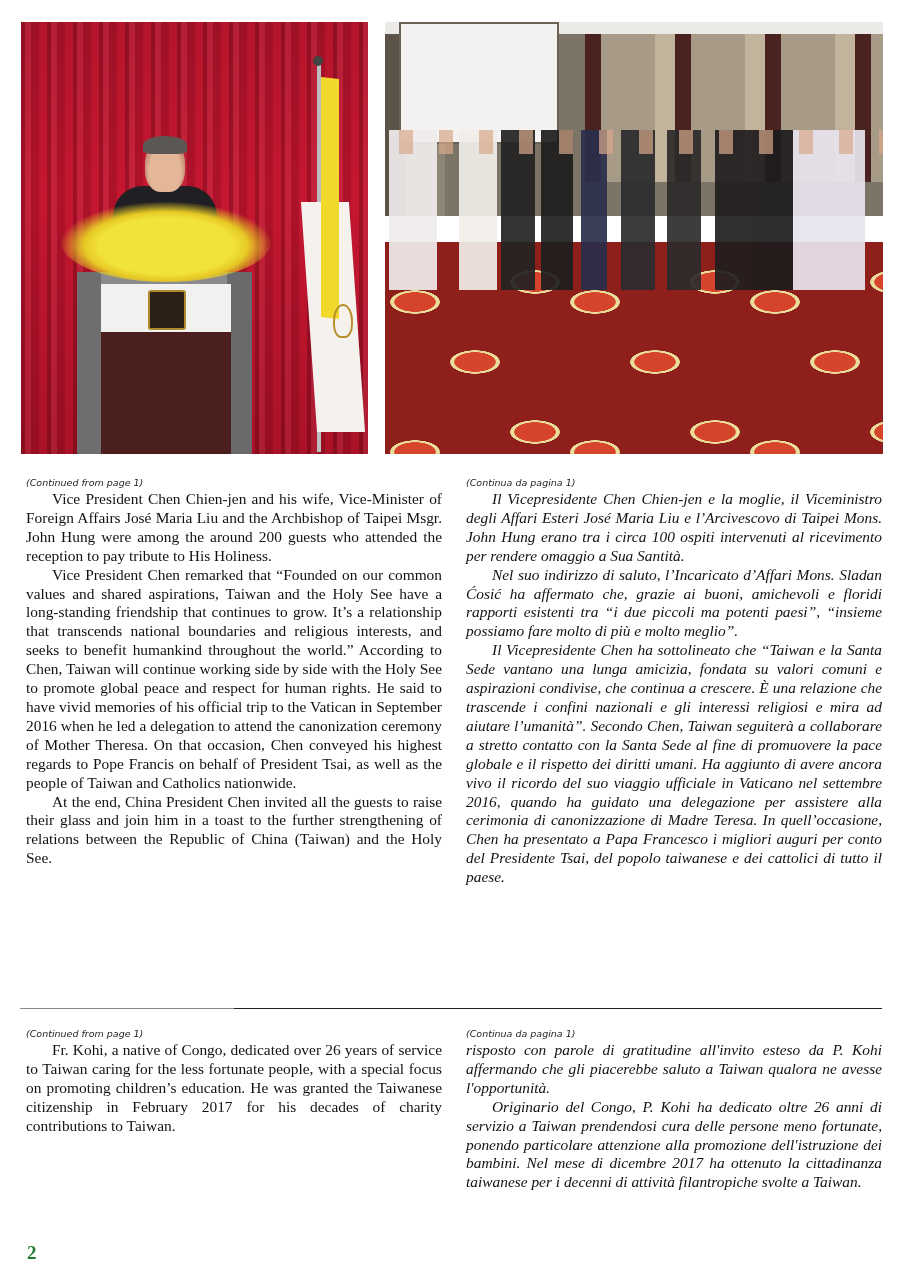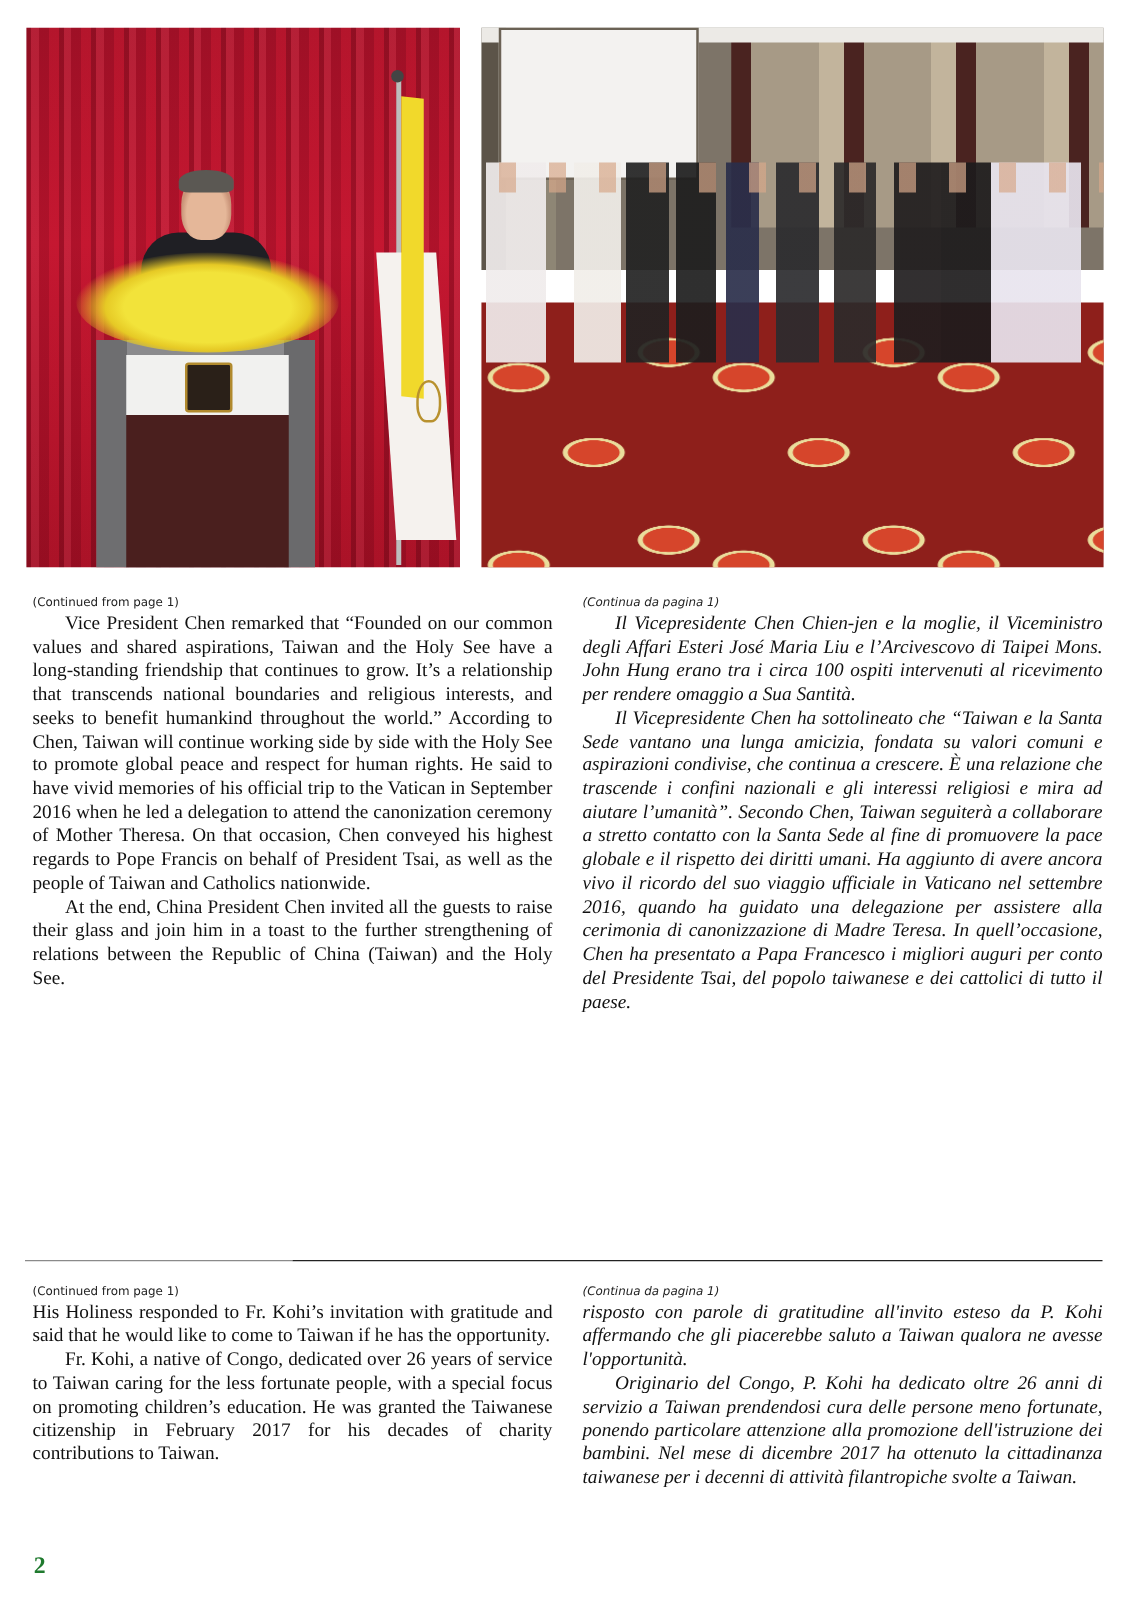--- a/index.html
+++ b/index.html
@@ -48,21 +48,21 @@
     background:
       linear-gradient(90deg, transparent 0 4px, #f0ecec 4px 52px, transparent 52px 74px, #f1eee9 74px 112px, transparent 112px 116px, #222 116px 150px, transparent 150px 156px, #1d1d1d 156px 188px, transparent 188px 196px, #2a2e4a 196px 222px, transparent 222px 236px, #2b2b2e 236px 270px, transparent 270px 282px, #2c2a2a 282px 316px, transparent 316px 330px, #201d1e 330px 368px, #1d1b1c 368px 408px, #e8e4ee 408px 480px, transparent 480px); opacity: 0.92; }
   .person-heads { position: absolute; left: 0; right: 0; top: 108px; height: 24px;
     background: repeating-linear-gradient(90deg, transparent 0 14px, #d7a88a 14px 28px, transparent 28px 40px); opacity: 0.7; }
 
   
   .col { position: absolute; font-size: 15.4px; line-height: 18.9px; text-align: justify; }
   .col p { margin: 0; text-indent: 26px; }
   .col p.noindent { text-indent: 0; }
   .col.it { font-style: italic; }
-  .cont { font-family: "DejaVu Sans", sans-serif; font-size: 9.5px; line-height: 14px; color: #222; margin: 0 0 1px 0; text-indent: 0 !important; }
+  .cont { font-family: "DejaVu Sans", sans-serif; font-style: italic; font-size: 9.5px; line-height: 14px; color: #222; margin: 0 0 1px 0; text-indent: 0 !important; }
 
   #col-en-1 { left: 26px; top: 476px; width: 416px; }
   #col-it-1 { left: 466px; top: 476px; width: 416px; }
   #col-en-2 { left: 26px; top: 1027px; width: 416px; }
   #col-it-2 { left: 466px; top: 1027px; width: 416px; }
 
   .divider-a { position: absolute; left: 20px; top: 1008px; width: 214px; height: 1px; background: #8a8a8a; }
   .divider-b { position: absolute; left: 234px; top: 1008px; width: 648px; height: 1px; background: #222; }
 
   #page-number { position: absolute; left: 27px; top: 1242px; font-family: "Liberation Serif", serif; font-weight: bold; font-size: 19px; color: #1f7a2e; }
@@ -92,36 +92,37 @@
   <div class="hall-columns"></div>
   <div class="ceiling"></div>
   <div class="screen"></div>
   <div class="carpet"></div>
   <div class="people"></div>
   <div class="person-heads"></div>
 </div>
 
 <div id="col-en-1" class="col">
   <p class="cont">(Continued from page 1)</p>
+  <p>Vice President Chen Chien-jen and his wife, Vice-Minister of Foreign Affairs José Maria Liu and the Archbishop of Taipei Msgr. John Hung were among the around 200 guests who attended the reception to pay tribute to His Holiness.</p>
   <p>Vice President Chen remarked that “Founded on our common values and shared aspirations, Taiwan and the Holy See have a long-standing friendship that continues to grow. It’s a relationship that transcends national boundaries and religious interests, and seeks to benefit humankind throughout the world.” According to Chen, Taiwan will continue working side by side with the Holy See to promote global peace and respect for human rights. He said to have vivid memories of his official trip to the Vatican in September 2016 when he led a delegation to attend the canonization ceremony of Mother Theresa. On that occasion, Chen conveyed his highest regards to Pope Francis on behalf of President Tsai, as well as the people of Taiwan and Catholics nationwide.</p>
   <p>At the end, China President Chen invited all the guests to raise their glass and join him in a toast to the further strengthening of relations between the Republic of China (Taiwan) and the Holy See.</p>
 </div>
 
 <div id="col-it-1" class="col it">
   <p class="cont">(Continua da pagina 1)</p>
   <p>Il Vicepresidente Chen Chien-jen e la moglie, il Viceministro degli Affari Esteri José Maria Liu e l’Arcivescovo di Taipei Mons. John Hung erano tra i circa 100 ospiti intervenuti al ricevimento per rendere omaggio a Sua Santità.</p>
+  <p>Nel suo indirizzo di saluto, l’Incaricato d’Affari Mons. Sladan Ćosić ha affermato che, grazie ai buoni, amichevoli e floridi rapporti esistenti tra “i due piccoli ma potenti paesi”, “insieme possiamo fare molto di più e molto meglio”.</p>
   <p>Il Vicepresidente Chen ha sottolineato che “Taiwan e la Santa Sede vantano una lunga amicizia, fondata su valori comuni e aspirazioni condivise, che continua a crescere. È una relazione che trascende i confini nazionali e gli interessi religiosi e mira ad aiutare l’umanità”. Secondo Chen, Taiwan seguiterà a collaborare a stretto contatto con la Santa Sede al fine di promuovere la pace globale e il rispetto dei diritti umani. Ha aggiunto di avere ancora vivo il ricordo del suo viaggio ufficiale in Vaticano nel settembre 2016, quando ha guidato una delegazione per assistere alla cerimonia di canonizzazione di Madre Teresa. In quell’occasione, Chen ha presentato a Papa Francesco i migliori auguri per conto del Presidente Tsai, del popolo taiwanese e dei cattolici di tutto il paese.</p>
 </div>
 
 <div class="divider-a"></div>
 <div class="divider-b"></div>
 
 <div id="col-en-2" class="col">
   <p class="cont">(Continued from page 1)</p>
-  <p class="noindent">His Holiness responded to Fr. Kohi’s invitation with gratitude and said that he would like to come to Taiwan if he has the opportunity.</p>
   <p>Fr. Kohi, a native of Congo, dedicated over 26 years of service to Taiwan caring for the less fortunate people, with a special focus on promoting children’s education. He was granted the Taiwanese citizenship in February 2017 for his decades of charity contributions to Taiwan.</p>
 </div>
 
 <div id="col-it-2" class="col it">
   <p class="cont">(Continua da pagina 1)</p>
   <p class="noindent">risposto con parole di gratitudine all'invito esteso da P. Kohi affermando che gli piacerebbe saluto a Taiwan qualora ne avesse l'opportunità.</p>
   <p>Originario del Congo, P. Kohi ha dedicato oltre 26 anni di servizio a Taiwan prendendosi cura delle persone meno fortunate, ponendo particolare attenzione alla promozione dell'istruzione dei bambini. Nel mese di dicembre 2017 ha ottenuto la cittadinanza taiwanese per i decenni di attività filantropiche svolte a Taiwan.</p>
 </div>
 
 <div id="page-number">2</div>

